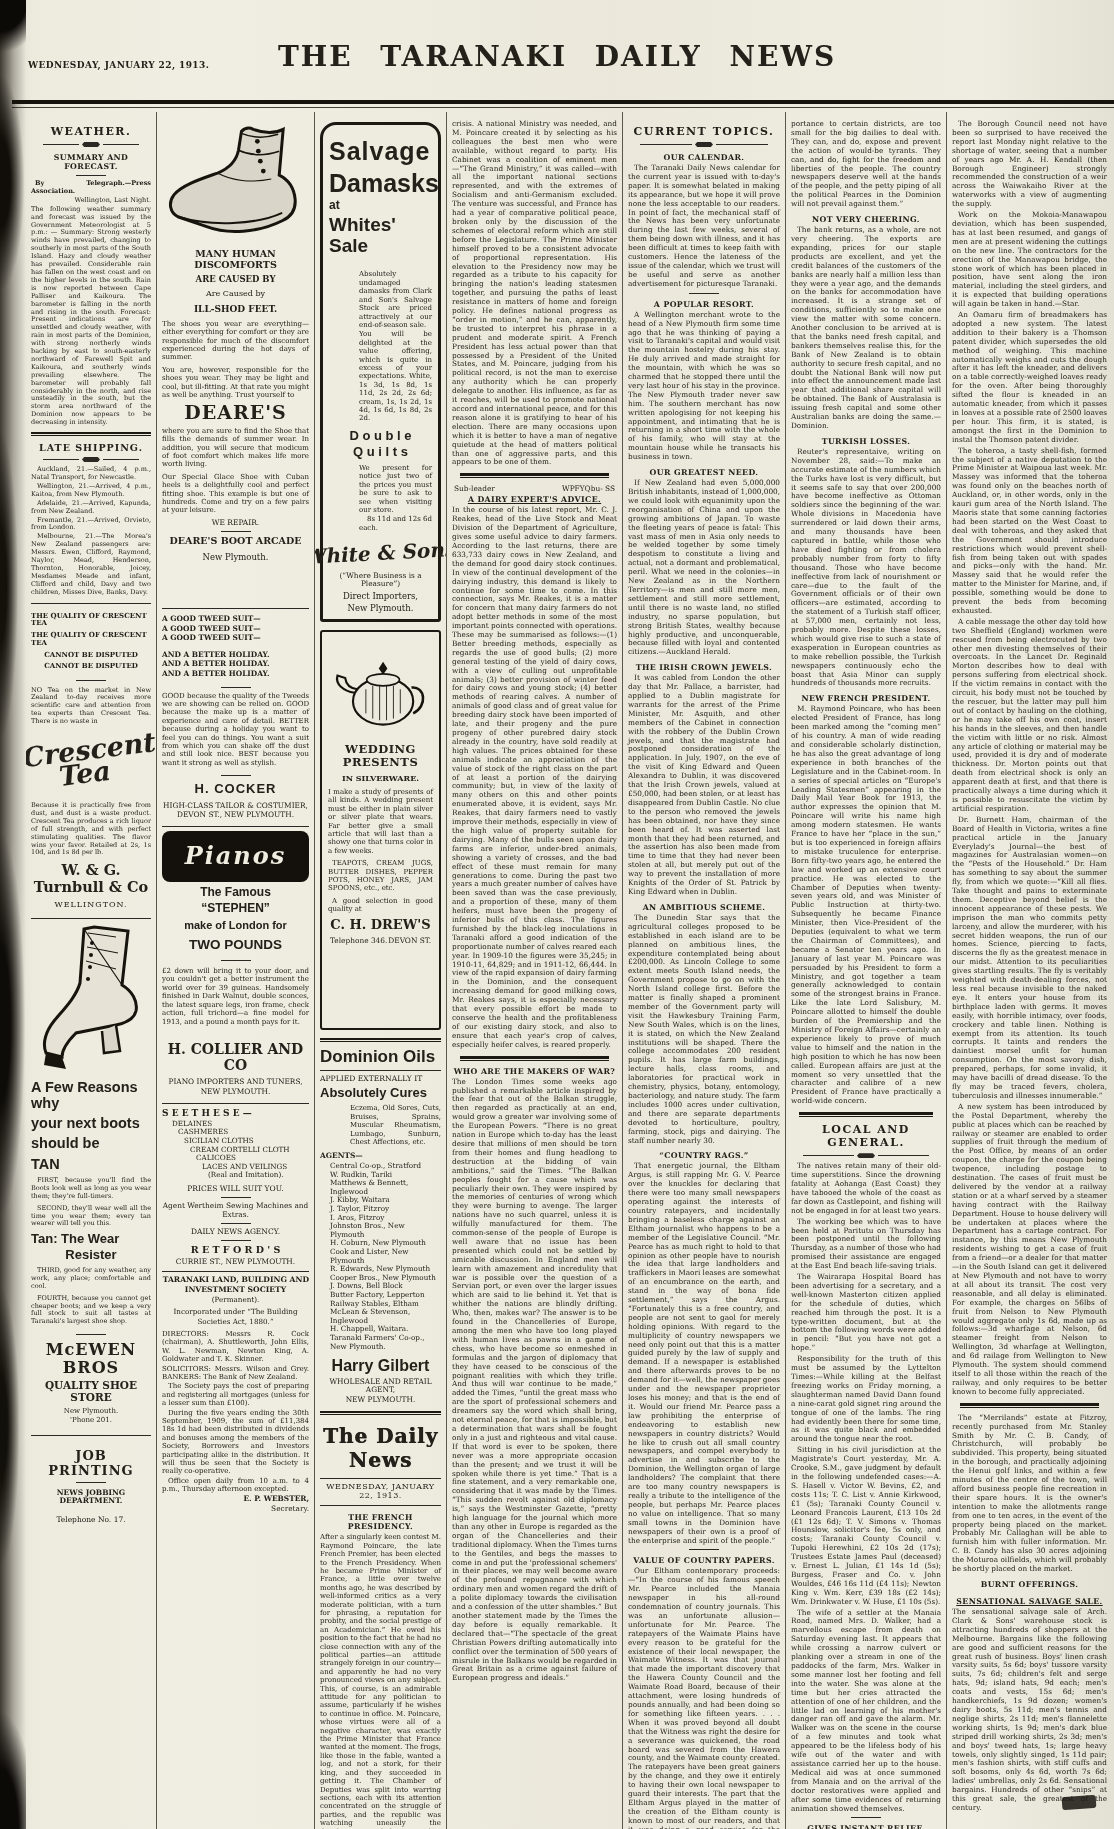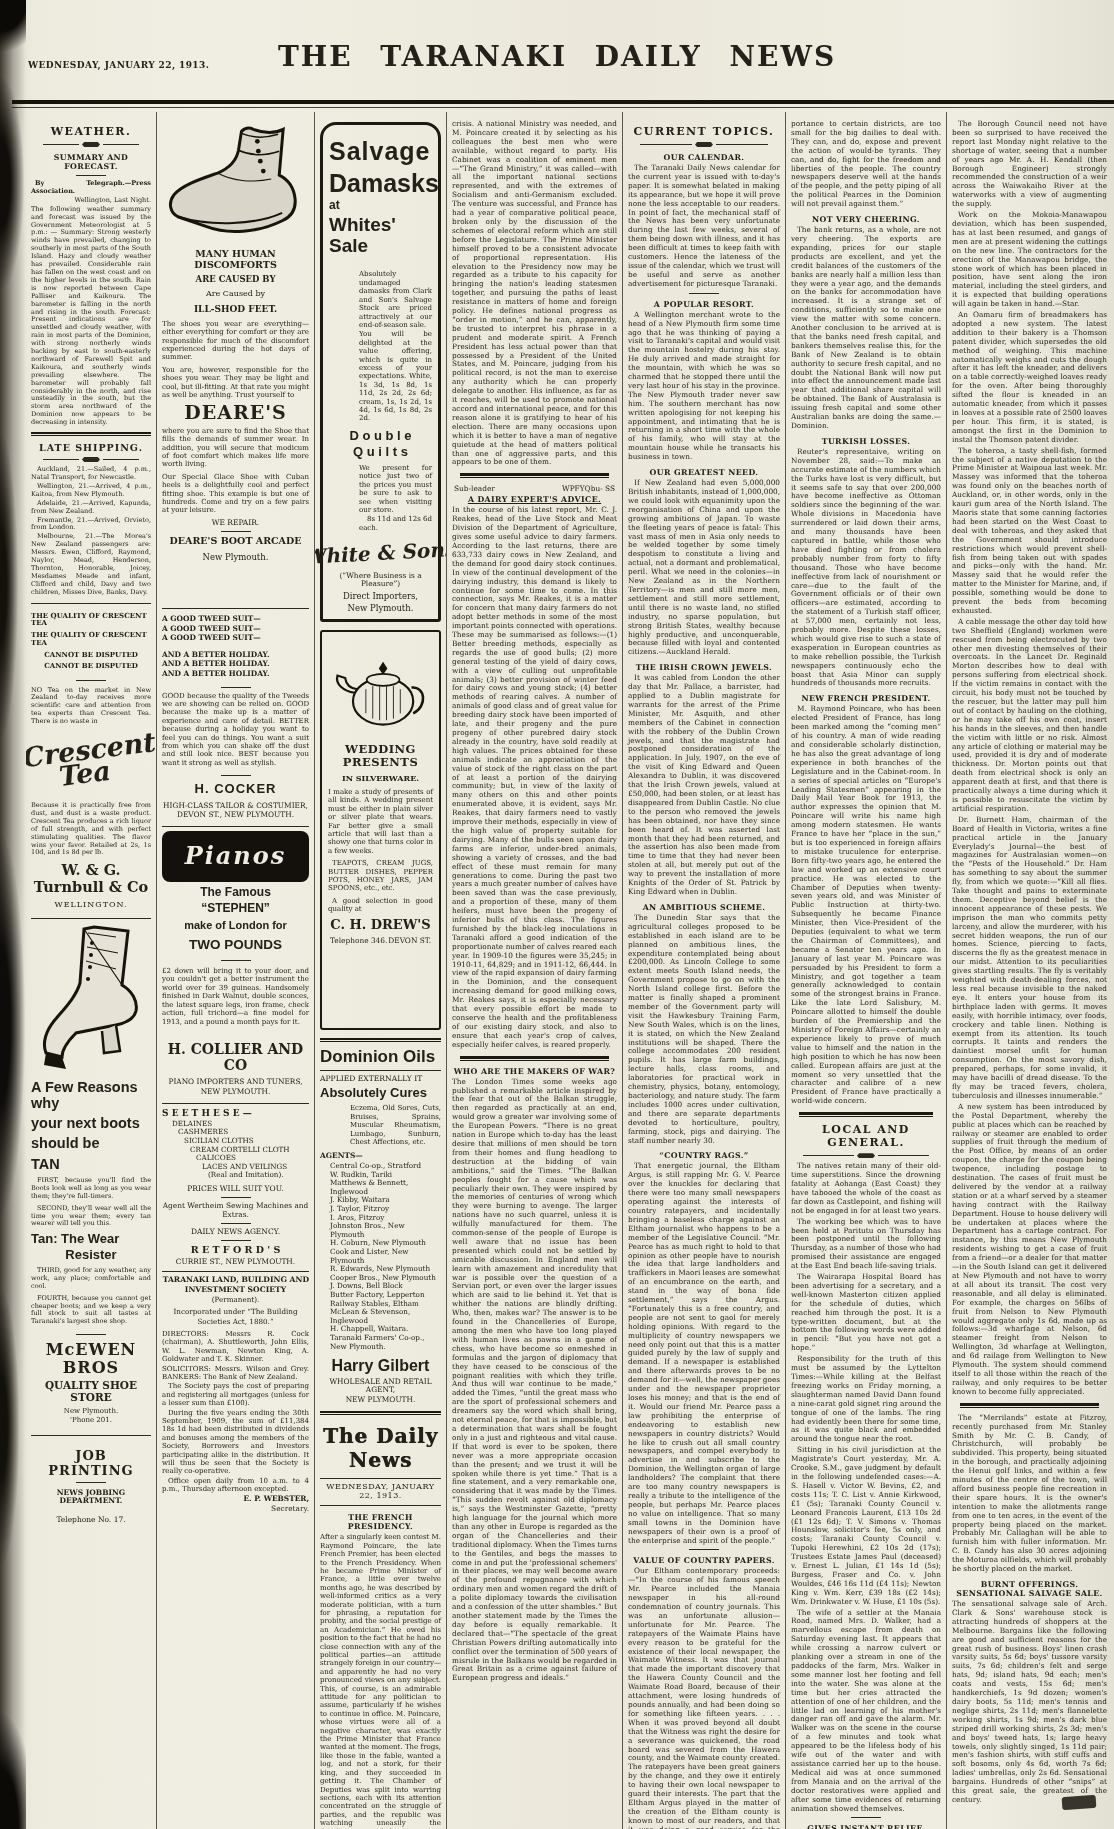--- a/index.html
+++ b/index.html
@@ -366,19 +366,19 @@
         <div class="para">The Borough Council need not have been so surprised to have received the report last Monday night relative to the shortage of water, seeing that a number of years ago Mr. A. H. Kendall (then Borough Engineer) strongly recommended the construction of a weir across the Waiwakaiho River at the waterworks with a view of augmenting the supply.</div>
         <div class="para">Work on the Mokoia-Manawapou deviation, which has been suspended, has at last been resumed, and gangs of men are at present widening the cuttings on the new line. The contractors for the erection of the Manawapou bridge, the stone work of which has been placed in position, have sent along the iron material, including the steel girders, and it is expected that building operations will again be taken in hand.—Star.</div>
         <div class="para">An Oamaru firm of breadmakers has adopted a new system. The latest addition to their bakery is a Thomson patent divider, which supersedes the old method of weighing. This machine automatically weighs and cuts the dough after it has left the kneader, and delivers on a table correctly-weighed loaves ready for the oven. After being thoroughly sifted the flour is kneaded in an automatic kneader, from which it passes in loaves at a possible rate of 2500 loaves per hour. This firm, it is stated, is amongst the first in the Dominion to instal the Thomson patent divider.</div>
         <div class="para">The toheroa, a tasty shell-fish, formed the subject of a native deputation to the Prime Minister at Waipoua last week. Mr. Massey was informed that the toheroa was found only on the beaches north of Auckland, or, in other words, only in the kauri gum area of the North Island. The Maoris state that some canning factories had been started on the West Coast to deal with toheroas, and they asked that the Government should introduce restrictions which would prevent shell-fish from being taken out with spades and picks—only with the hand. Mr. Massey said that he would refer the matter to the Minister for Marine, and, if possible, something would be done to prevent the beds from becoming exhausted.</div>
         <div class="para">A cable message the other day told how two Sheffield (England) workmen were rescued from being electrocuted by two other men divesting themselves of their overcoats. In the Lancet Dr. Reginald Morton describes how to deal with persons suffering from electrical shock. If the victim remains in contact with the circuit, his body must not be touched by the rescuer, but the latter may pull him out of contact by hauling on the clothing, or he may take off his own coat, insert his hands in the sleeves, and then handle the victim with little or no risk. Almost any article of clothing or material may be used, provided it is dry and of moderate thickness. Dr. Morton points out that death from electrical shock is only an apparent death at first, and that there is practically always a time during which it is possible to resuscitate the victim by artificial respiration.</div>
         <div class="para">Dr. Burnett Ham, chairman of the Board of Health in Victoria, writes a fine practical article in the January Everylady's Journal—the best of magazines for Australasian women—on the “Pests of the Household.” Dr. Ham has something to say about the summer fly, from which we quote:—“Kill all flies. Take thought and pains to exterminate them. Deceptive beyond belief is the innocent appearance of these pests. We imprison the man who commits petty larceny, and allow the murderer, with his secret hidden weapons, the run of our homes. Science, piercing to facts, discerns the fly as the greatest menace in our midst. Attention to its peculiarities gives startling results. The fly is veritably weighted with death-dealing forces, not less real because invisible to the naked eye. It enters your house from its birthplace laden with germs. It moves easily, with horrible intimacy, over foods, crockery and table linen. Nothing is exempt from its attention. Its touch corrupts. It taints and renders the daintiest morsel unfit for human consumption. On the most savory dish, prepared, perhaps, for some invalid, it may have bacilli of dread disease. To the fly may be traced fevers, cholera, tuberculosis and illnesses innumerable.”</div>
         <div class="para">A new system has been introduced by the Postal Department, whereby the public at places which can be reached by railway or steamer are enabled to order supplies of fruit through the medium of the Post Office, by means of an order coupon, the charge for the coupon being twopence, including postage to destination. The cases of fruit must be delivered by the vendor at a railway station or at a wharf served by a steamer having contract with the Railway Department. House to house delivery will be undertaken at places where the Department has a cartage contract. For instance, by this means New Plymouth residents wishing to get a case of fruit from a friend—or a dealer for that matter—in the South Island can get it delivered at New Plymouth and not have to worry at all about its transit. The cost very reasonable, and all delay is eliminated. For example, the charges on 56lbs of fruit from Nelson to New Plymouth would aggregate only 1s 6d, made up as follows:—3d wharfage at Nelson, 6d steamer freight from Nelson to Wellington, 3d wharfage at Wellington, and 6d railage from Wellington to New Plymouth. The system should commend itself to all those within the reach of the railway, and only requires to be better known to become fully appreciated.</div>
         <div class="rule-bar"></div>
         <div class="para">The “Merrilands” estate at Fitzroy, recently purchased from Mr. Stanley Smith by Mr. C. B. Candy, of Christchurch, will probably be subdivided. This property, being situated in the borough, and practically adjoining the Henui golf links, and within a few minutes of the centre of the town, will afford business people fine recreation in their spare hours. It is the owner's intention to make the allotments range from one to ten acres, in the event of the property being placed on the market. Probably Mr. Callaghan will be able to furnish him with fuller information. Mr. C. B. Candy has also 30 acres adjoining the Moturoa oilfields, which will probably be shortly placed on the market.</div>
         <div class="subhead" style="margin-bottom: 0px;">BURNT OFFERINGS.</div>
-        <div class="subhead" style="margin-top: 0px;">SENSATIONAL SALVAGE SALE.</div>
+        <div class="subhead" style="margin-top: 8px; text-decoration: underline;">SENSATIONAL SALVAGE SALE.</div>
         <div class="para" style="text-indent: 0px;">The sensational salvage sale of Arch. Clark &amp; Sons' warehouse stock is attracting hundreds of shoppers at the Melbourne. Bargains like the following are good and sufficient reasons for the great rush of business. Boys' linen crash varsity suits, 5s 6d; boys' tussore varsity suits, 7s 6d; children's felt and serge hats, 9d; island hats, 9d each; men's coats and vests, 15s 6d; men's handkerchiefs, 1s 9d dozen; women's dairy boots, 5s 11d; men's tennis and neglige shirts, 2s 11d; men's flannelette working shirts, 1s 9d; men's dark blue striped drill working shirts, 2s 3d; men's and boys' tweed hats, 1s; large heavy towels, only slightly singed, 1s 11d pair; men's fashion shirts, with stiff cuffs and soft bosoms, only 4s 6d, worth 7s 6d; ladies' umbrellas, only 2s 6d. Sensational bargains. Hundreds of other “snips” at this great sale, the greatest of the century.</div>
       </div>
   </div>
   <div class="scan-edge"></div>
   <div class="smudge" style="left:1062px; top:1796px;"></div>
 </div>
 
 </body></html>

